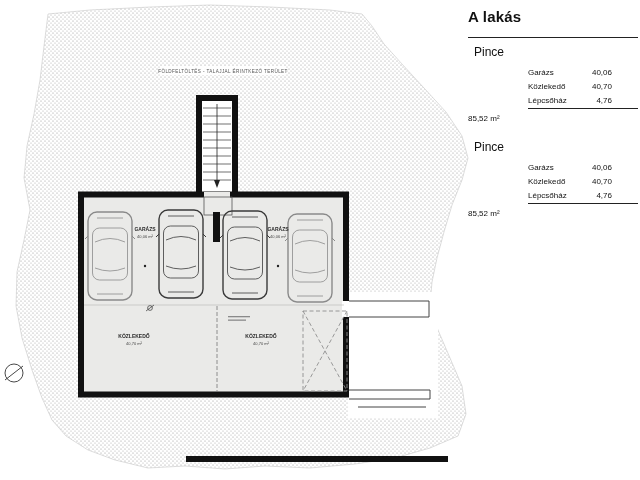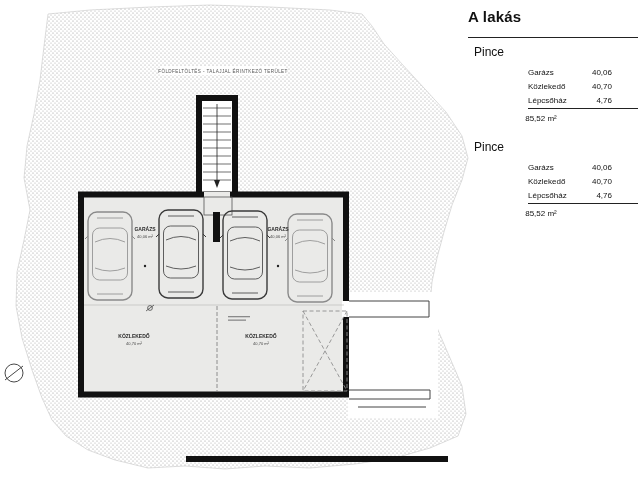--- a/index.html
+++ b/index.html
@@ -9,21 +9,21 @@
   }
   #plan-svg { position:absolute; left:0; top:0; }
   .legend { position:absolute; left:468px; top:8px; width:170px; }
   .apt { margin-bottom:17px; }
   .apt-title { font-size:15px; font-weight:bold; letter-spacing:.2px;
                border-bottom:1px solid #222; padding-bottom:12px; }
   .floor-label { font-size:12px; margin:7px 0 6px 6px; }
   .rows { margin-left:60px; margin-right:26px; font-size:8px; }
   .row { display:flex; justify-content:space-between; height:14px; align-items:center; }
   .total-line { border-top:1px solid #222; margin-left:60px; margin-top:1px; }
-  .total { text-align:center; padding-right:24px; font-size:8px; margin-top:5px; }
+  .total { text-align:left; padding-right:24px; font-size:8px; margin-top:5px; }
   .plan-label { font-weight:bold; fill:#2a2a2a; }
 </style>
 </head>
 <body>
 
 <svg id="plan-svg" width="640" height="480" viewBox="0 0 640 480">
   <defs>
     <pattern id="stipple" width="4" height="4" patternUnits="userSpaceOnUse">
       <circle cx="1" cy="1" r="0.55" fill="#8f8f8f"></circle>
       <circle cx="3" cy="3" r="0.5" fill="#9a9a9a"></circle>

